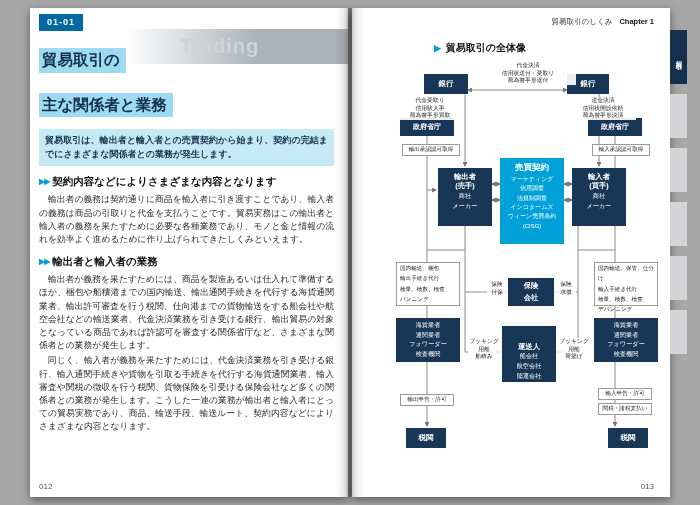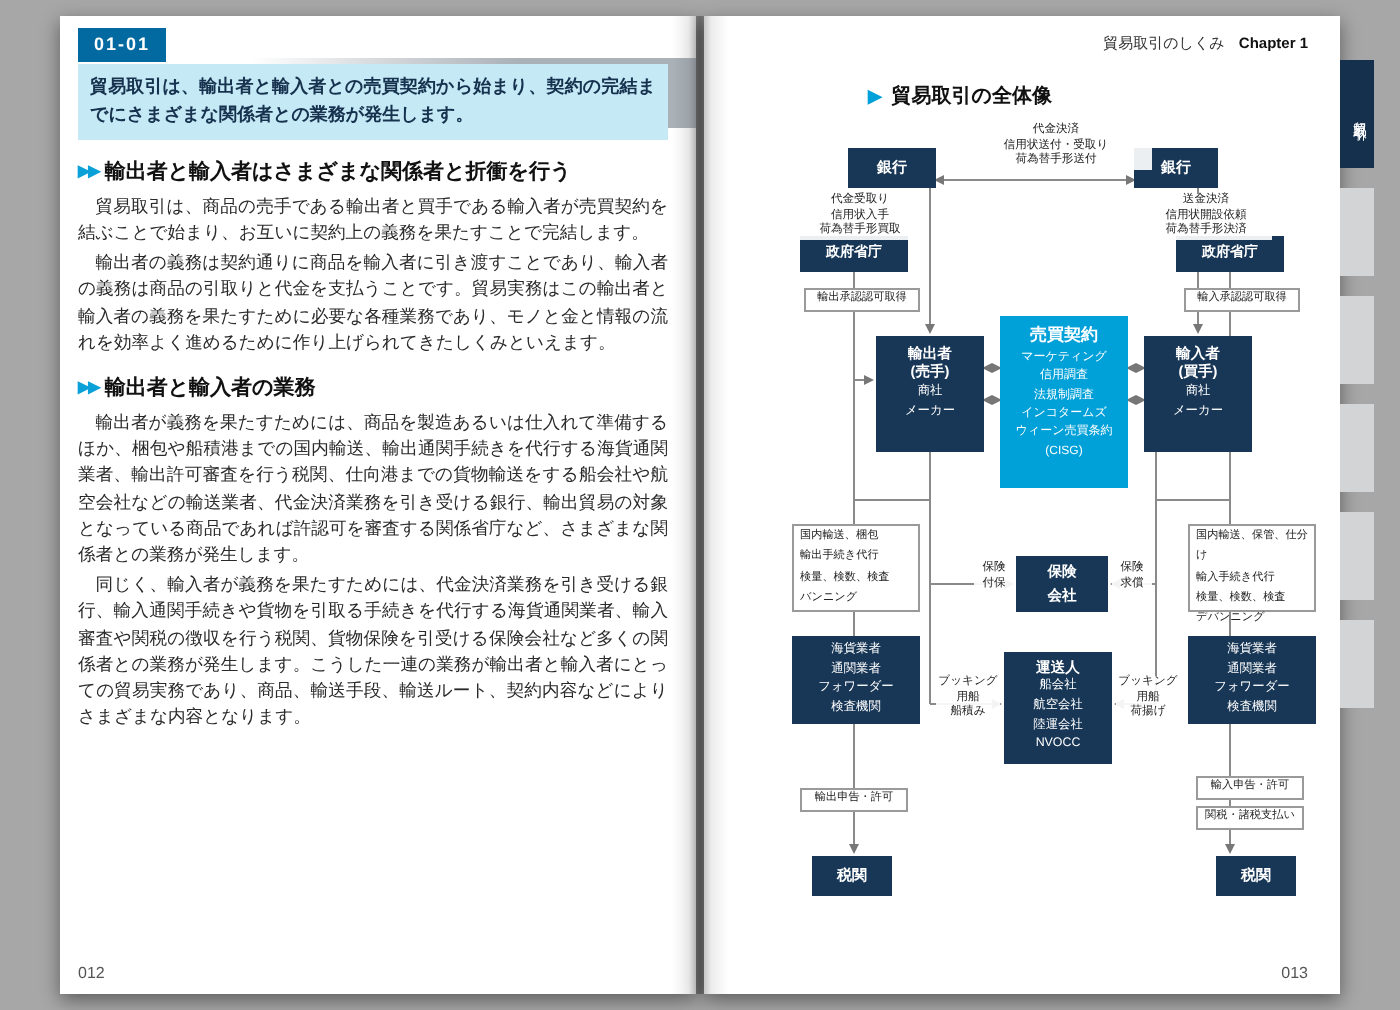--- a/index.html
+++ b/index.html
@@ -70,27 +70,30 @@
 <body>
 
 <div>
 
   <div class="page page-left">
     <div class="badge">01-01</div>
     <div class="trading-band">
       <span class="trading">Trading</span>
     </div>
     <div class="lp-content">
+      <h1 class="title">
+        <span class="hl">貿易取引の</span><br>
+        <span class="hl">主な関係者と業務</span>
+      </h1>
       <p class="lead">貿易取引は、輸出者と輸入者との売買契約から始まり、契約の完結までにさまざまな関係者との業務が発生します。</p>
 
       <h2 class="sec-head">
         <span class="chev">▶▶</span>
-        <span>輸出者と輸入者はさまざまな関係者と折衝を行う</span>
+        <span>契約内容などによりさまざまな内容となります</span>
       </h2>
-      <p class="body">貿易取引は、商品の売手である輸出者と買手である輸入者が売買契約を結ぶことで始まり、お互いに契約上の義務を果たすことで完結します。</p>
       <p class="body">輸出者の義務は契約通りに商品を輸入者に引き渡すことであり、輸入者の義務は商品の引取りと代金を支払うことです。貿易実務はこの輸出者と輸入者の義務を果たすために必要な各種業務であり、モノと金と情報の流れを効率よく進めるために作り上げられてきたしくみといえます。</p>
 
       <h2 class="sec-head">
         <span class="chev">▶▶</span>
         <span>輸出者と輸入者の業務</span>
       </h2>
       <p class="body">輸出者が義務を果たすためには、商品を製造あるいは仕入れて準備するほか、梱包や船積港までの国内輸送、輸出通関手続きを代行する海貨通関業者、輸出許可審査を行う税関、仕向港までの貨物輸送をする船会社や航空会社などの輸送業者、代金決済業務を引き受ける銀行、輸出貿易の対象となっている商品であれば許認可を審査する関係省庁など、さまざまな関係者との業務が発生します。</p>
       <p class="body">同じく、輸入者が義務を果たすためには、代金決済業務を引き受ける銀行、輸入通関手続きや貨物を引取る手続きを代行する海貨通関業者、輸入審査や関税の徴収を行う税関、貨物保険を引受ける保険会社など多くの関係者との業務が発生します。こうした一連の業務が輸出者と輸入者にとっての貿易実務であり、商品、輸送手段、輸送ルート、契約内容などによりさまざまな内容となります。</p>
     </div>
     <div class="pagenum pn-left">012</div>
@@ -203,21 +206,21 @@
         <span class="s">フォワーダー</span>
         <span class="s">検査機関</span>
       </div>
       <div class="dbox" style="left:202px;top:258px;width:64px;height:44px;padding-top:2px;">
         <span class="s">海貨業者</span>
         <span class="s">通関業者</span>
         <span class="s">フォワーダー</span>
         <span class="s">検査機関</span>
       </div>
 
-      <div class="dbox" style="left:110px;top:266px;width:54px;height:56px;padding-top:3px;">
+      <div class="dbox" style="left:110px;top:266px;width:54px;height:56px;padding-top:16px;">
         <span class="t">運送人</span>
         <span class="s">船会社</span>
         <span class="s">航空会社</span>
         <span class="s">陸運会社</span>
         <span class="s">NVOCC</span>
       </div>
       <div class="note" style="left:76px;top:278px;width:32px;">ブッキング
 用船
 船積み</div>
       <div class="note" style="left:166px;top:278px;width:32px;">ブッキング

